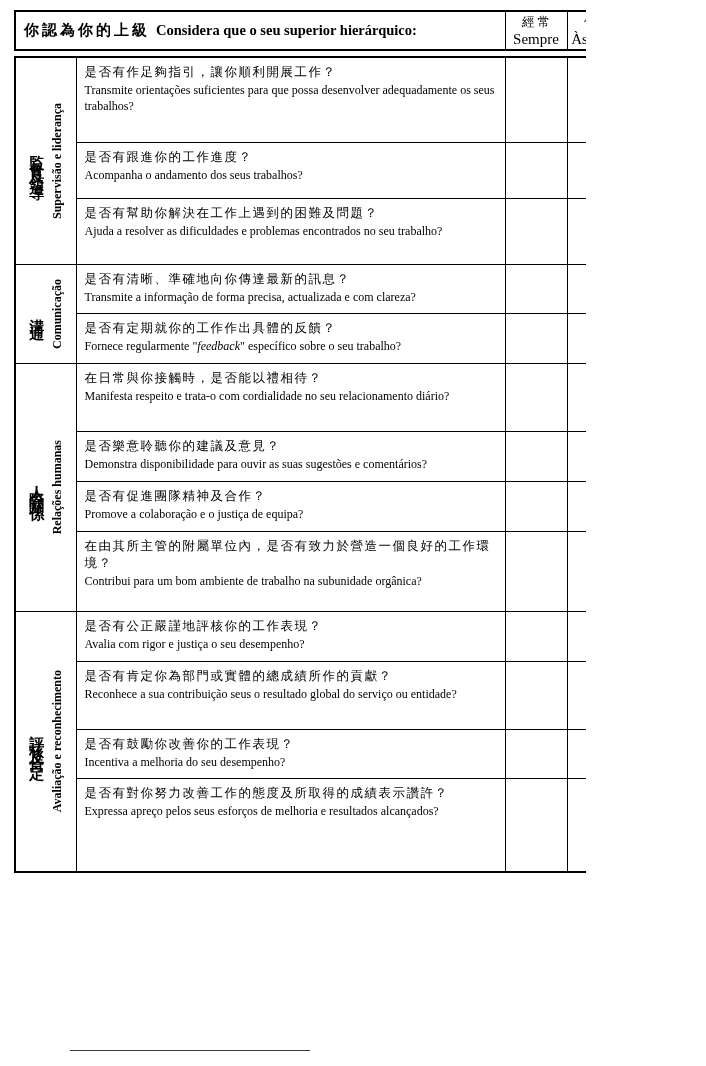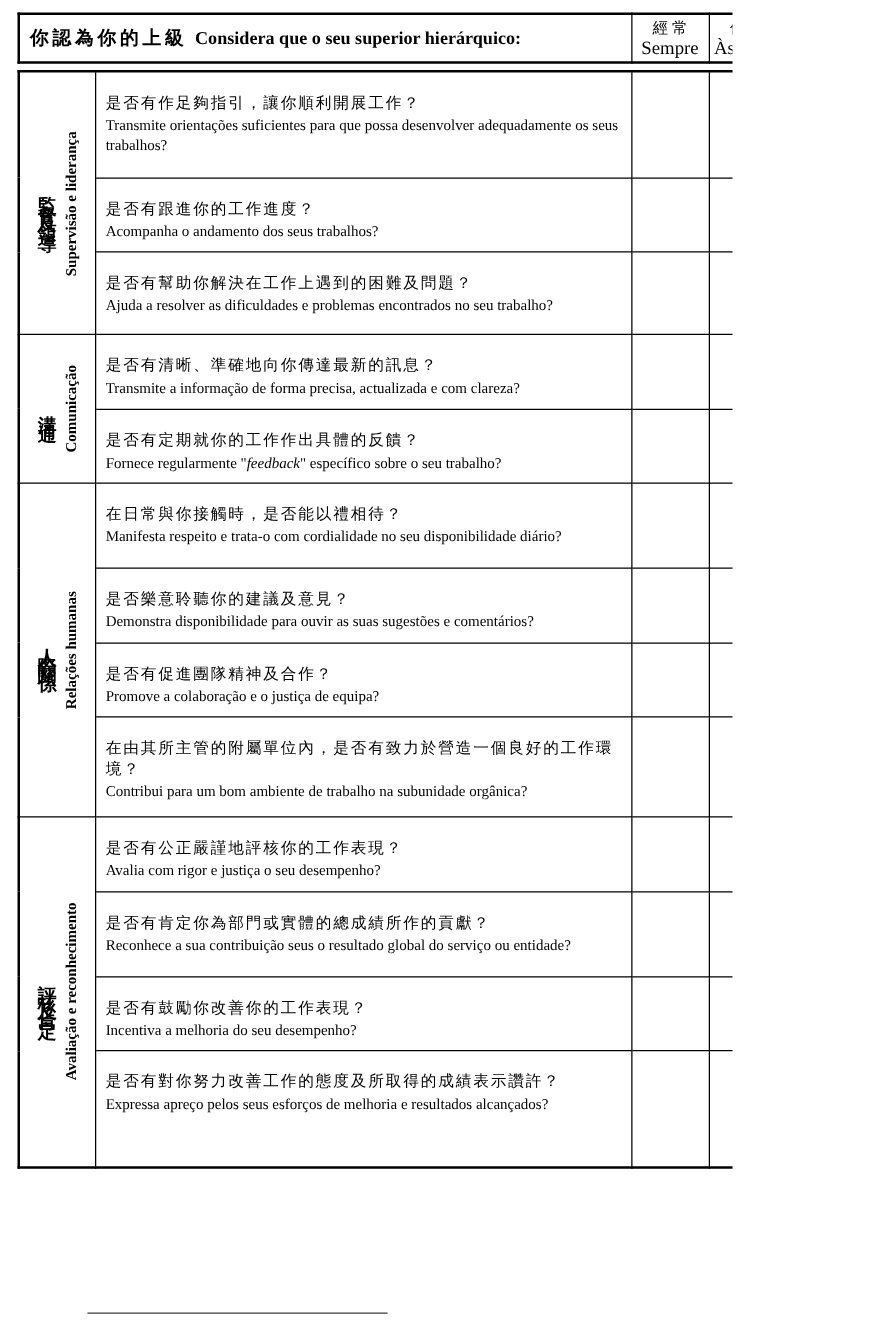--- a/index.html
+++ b/index.html
@@ -15,21 +15,21 @@
   .title-cell { padding:5px 8px; vertical-align:middle; }
   .t-zh { font-weight:bold; font-size:15px; letter-spacing:3px; margin-right:6px; }
   .t-pt { font-weight:bold; font-size:14.5px; }
   .opt-cell { text-align:center; vertical-align:middle; padding:2px 2px; }
   .opt-zh { font-size:12.5px; line-height:17px; }
   .opt-pt { font-size:15px; line-height:16px; }
   .sec-cell { vertical-align:middle; padding:4px 1px; }
   .sec-inner { display:flex; flex-direction:row; align-items:center; justify-content:center; gap:4px; }
   .sec-zh { writing-mode:vertical-rl; text-orientation:upright; font-weight:bold; font-size:15px; letter-spacing:7px; }
   .sec-pt { writing-mode:vertical-rl; transform:rotate(180deg); font-weight:bold; font-size:12px; white-space:nowrap; }
-  .q-cell { vertical-align:top; padding:16px 10px 8px 8px; }
+  .q-cell { vertical-align:top; padding:6px 10px 8px 8px; }
   .q-zh { font-size:12.5px; line-height:17px; letter-spacing:1.5px; margin-bottom:2px; }
   .q-pt { font-size:12px; line-height:15.5px; text-align:justify; }
   .q-pt i { font-style:italic; }
   .a-cell { background:#fff; }
   .footer { position:absolute; left:638px; top:967px; }
   .f-zh { font-size:10px; font-weight:bold; letter-spacing:1px; line-height:12px; }
   .f-pt { font-size:9px; line-height:11px; color:#222; }
   .artifact { position:absolute; left:70px; top:1050px; width:240px; height:1px; background:#3a3a3a; }
 </style>
 </head>
@@ -138,21 +138,21 @@
 
       <tr style="height:68px">
         <td class="sec-cell" rowspan="4">
           <div class="sec-inner">
             <div class="sec-zh">人際關係</div>
             <div class="sec-pt">Relações humanas</div>
           </div>
         </td>
         <td class="q-cell">
           <div class="q-zh">在日常與你接觸時，是否能以禮相待？</div>
-          <div class="q-pt">Manifesta respeito e trata-o com cordialidade no seu disponibilidade diário?</div>
+          <div class="q-pt">Manifesta respeito e trata-o com cordialidade no seu relacionamento diário?</div>
         </td>
         <td class="a-cell"></td>
         <td class="a-cell"></td>
         <td class="a-cell"></td>
       </tr>
       <tr style="height:50px">
         <td class="q-cell">
           <div class="q-zh">是否樂意聆聽你的建議及意見？</div>
           <div class="q-pt">Demonstra disponibilidade para ouvir as suas sugestões e comentários?</div>
         </td>

